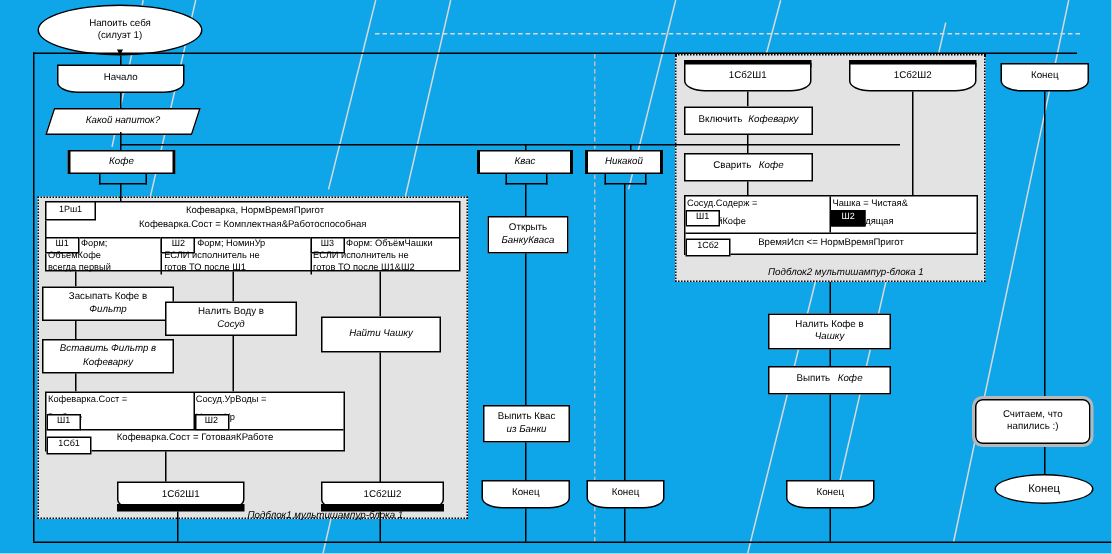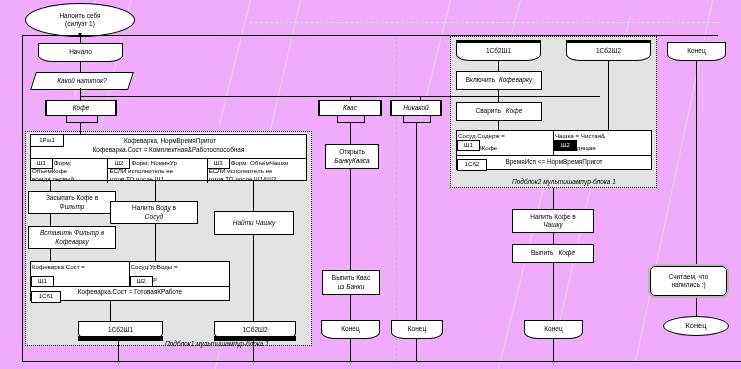--- a/index.html
+++ b/index.html
@@ -1,16 +1,16 @@
 <!DOCTYPE html>
 <html><head>
 <meta charset="utf-8">
 <style>
   html,body{margin:0;padding:0;background:#ffffff;}
-  #canvas{position:relative;width:741px;height:369px;background:#f0abfc;
+  #canvas{position:relative;width:741px;height:369px;background:#0ea5e9;
           font-family:"Liberation Sans", sans-serif;overflow:hidden;}
   .node{position:absolute;box-sizing:border-box;background:#ffffff;
         border:1px solid #000;display:flex;align-items:center;
         justify-content:center;text-align:center;font-size:6.5px;
         line-height:1.25;color:#000;}
   .node span{display:block;padding:0 2px;}
   
   .term{border-radius:0 0 14px 14px/0 0 7px 7px;}
   .oval{border-radius:50%/50%;}
   .rounded{border-radius:5px;}

